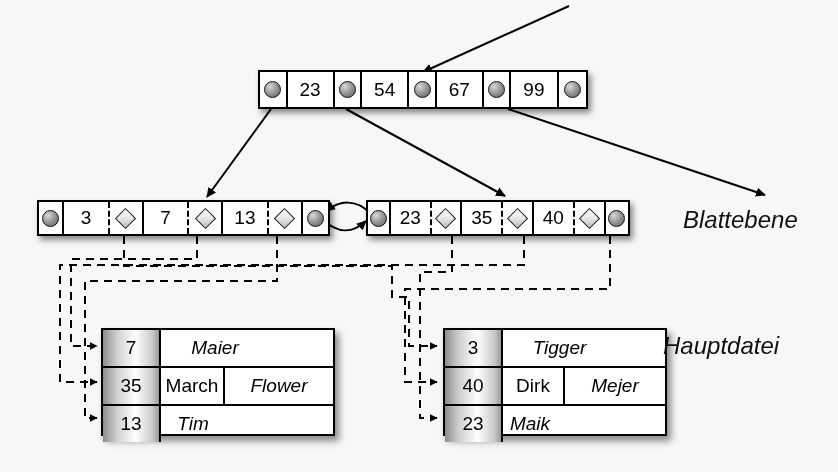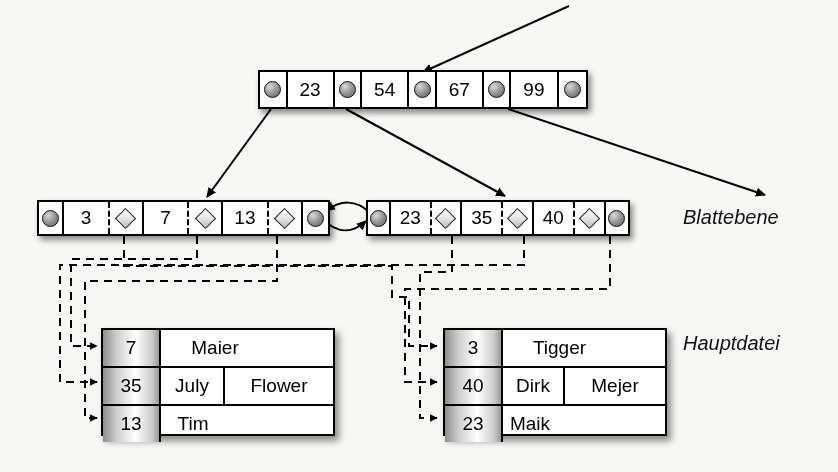--- a/index.html
+++ b/index.html
@@ -61,33 +61,33 @@
   }
   .drow{display:flex;height:36px;border-bottom:2px solid #000;}
   .drow:last-child{border-bottom:none;}
   .dcell{
     display:flex;align-items:center;justify-content:center;
     font-size:19px;color:#000;
     border-right:2px solid #000;
     box-sizing:border-box;
     height:100%;
   }
-  .dcell:last-child{border-right:none;}
+  .dcell:last-child{border-right:none;font-style:italic;}
   .dcell.k{
     width:58px;
     background:linear-gradient(90deg,#8e8e8e 0%,#cfcfcf 25%,#ffffff 58%,#c9c9c9 88%,#9a9a9a 100%);
   }
   .dcell.n{width:64px;}
   .dcell.s{width:108px;}
 
   
   .side-label{
     position:absolute;
     font-style:italic;
-    font-size:20px;
+    font-size:24px;
     color:#111;
     white-space:nowrap;
     z-index:6;
   }
 </style>
 </head>
 <body>
 
 <div id="canvas">
 
@@ -192,21 +192,21 @@
     </div>
   </div>
 
   <div class="datatable" id="table-left" style="left:101px;top:328px;width:234px;height:108px;">
     <div class="drow">
       <div class="dcell k">7</div>
       <div class="dcell s">Maier</div>
     </div>
     <div class="drow">
       <div class="dcell k">35</div>
-      <div class="dcell n">July</div>
+      <div class="dcell n">March</div>
       <div class="dcell s">Flower</div>
     </div>
     <div class="drow">
       <div class="dcell k">13</div>
       <div class="dcell n">Tim</div>
     </div>
   </div>
 
   <div class="datatable" id="table-right" style="left:443px;top:328px;width:224px;height:108px;">
     <div class="drow">
@@ -218,15 +218,15 @@
       <div class="dcell n" style="width:62px;">Dirk</div>
       <div class="dcell s" style="width:100px;">Mejer</div>
     </div>
     <div class="drow">
       <div class="dcell k">23</div>
       <div class="dcell n" style="width:54px;">Maik</div>
     </div>
   </div>
 
   <div class="side-label" style="left:683px;top:206px;">Blattebene</div>
-  <div class="side-label" style="left:683px;top:332px;">Hauptdatei</div>
+  <div class="side-label" style="left:663px;top:332px;">Hauptdatei</div>
 
 </div>
 
 </body></html>

